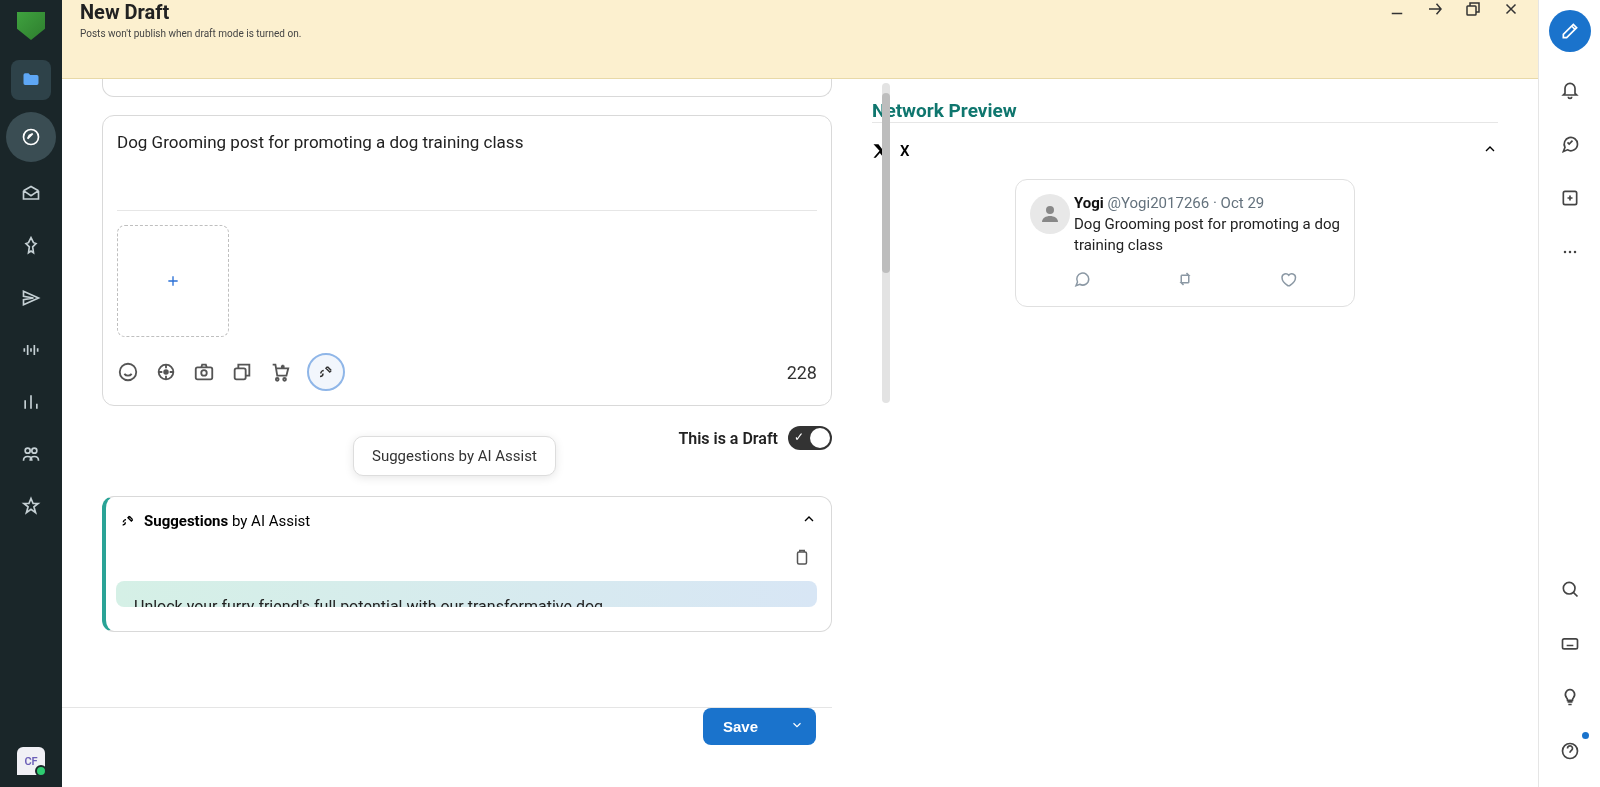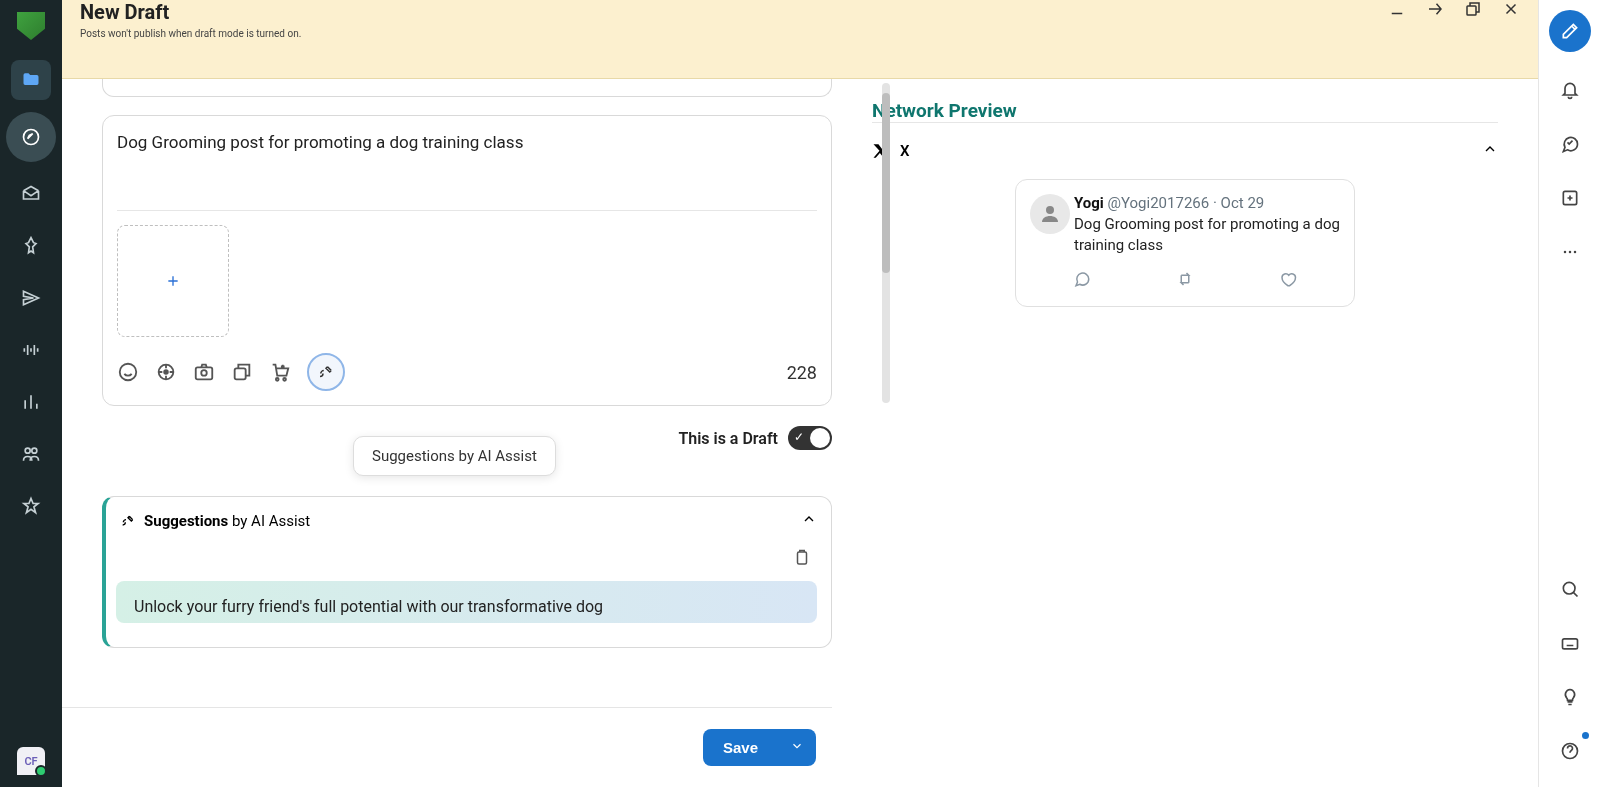--- a/index.html
+++ b/index.html
@@ -55,24 +55,24 @@
 .toggle-knob { position: absolute; right: 2px; top: 2px; width: 20px; height: 20px; background: #fff; border-radius: 50%; }
 
 
 .suggest-card { margin-top: 46px; border: 1px solid #d9d9d9; border-radius: 12px; padding: 14px 14px 14px 10px; background: #fff; border-left: 4px solid #2aa396; }
 .suggest-head { display: flex; align-items: center; gap: 8px; font-size: 15px; margin-bottom: 14px; padding-left: 4px; }
 .suggest-head .strong { font-weight: 700; }
 .suggest-chevron { margin-left: auto; cursor: pointer; }
 .suggest-item { background: linear-gradient(90deg, #d5f0e6 0%, #d8e6f5 100%); border-radius: 8px; padding: 18px; font-size: 16px; color: #222; line-height: 1.5; margin-bottom: 10px; }
 .copy-row { display: flex; justify-content: flex-end; padding: 4px 6px 10px 0; }
 .copy-btn { color: #555; cursor: pointer; }
-.suggest-item.partial { height: 42px; overflow: hidden; padding: 14px 18px 0 18px; }
-
-
-.footer-bar { position: absolute; left: 0; bottom: 0; width: 770px; height: 80px; background: #fff; border-top: 1px solid #e5e5e5; display: flex; align-items: center; justify-content: flex-end; padding-right: 16px; gap: 0; }
+.suggest-item.partial { height: 26px; overflow: hidden; padding: 14px 18px 0 18px; }
+
+
+.footer-bar { position: absolute; left: 0; bottom: 0; width: 770px; height: 80px; background: #fff; border-top: 1px solid #e5e5e5; display: flex; align-items: flex-start; justify-content: flex-end; padding-right: 16px; gap: 0; }
 .save-btn { background: #1a73cc; color: #fff; font-size: 15px; font-weight: 600; padding: 10px 20px; border: none; border-radius: 8px 0 0 8px; cursor: pointer; }
 .save-drop { background: #1a73cc; border-left: 1px solid #155ca6; color: #fff; padding: 10px 12px; border: none; border-radius: 0 8px 8px 0; cursor: pointer; }
 
 
 .preview-title { font-size: 19px; font-weight: 700; color: #0f766e; }
 .preview-note { display: flex; gap: 10px; font-size: 15px; color: #333; line-height: 1.5; margin-bottom: 18px; }
 .preview-note a { color: #1a5fc7; text-decoration: underline; }
 .preview-divider { border: none; border-top: 1px solid #e6e6e6; margin-bottom: 18px; }
 .network-row { display: flex; align-items: center; gap: 10px; font-size: 15px; font-weight: 600; margin-bottom: 18px; }
 .network-chevron { margin-left: auto; cursor: pointer; }

